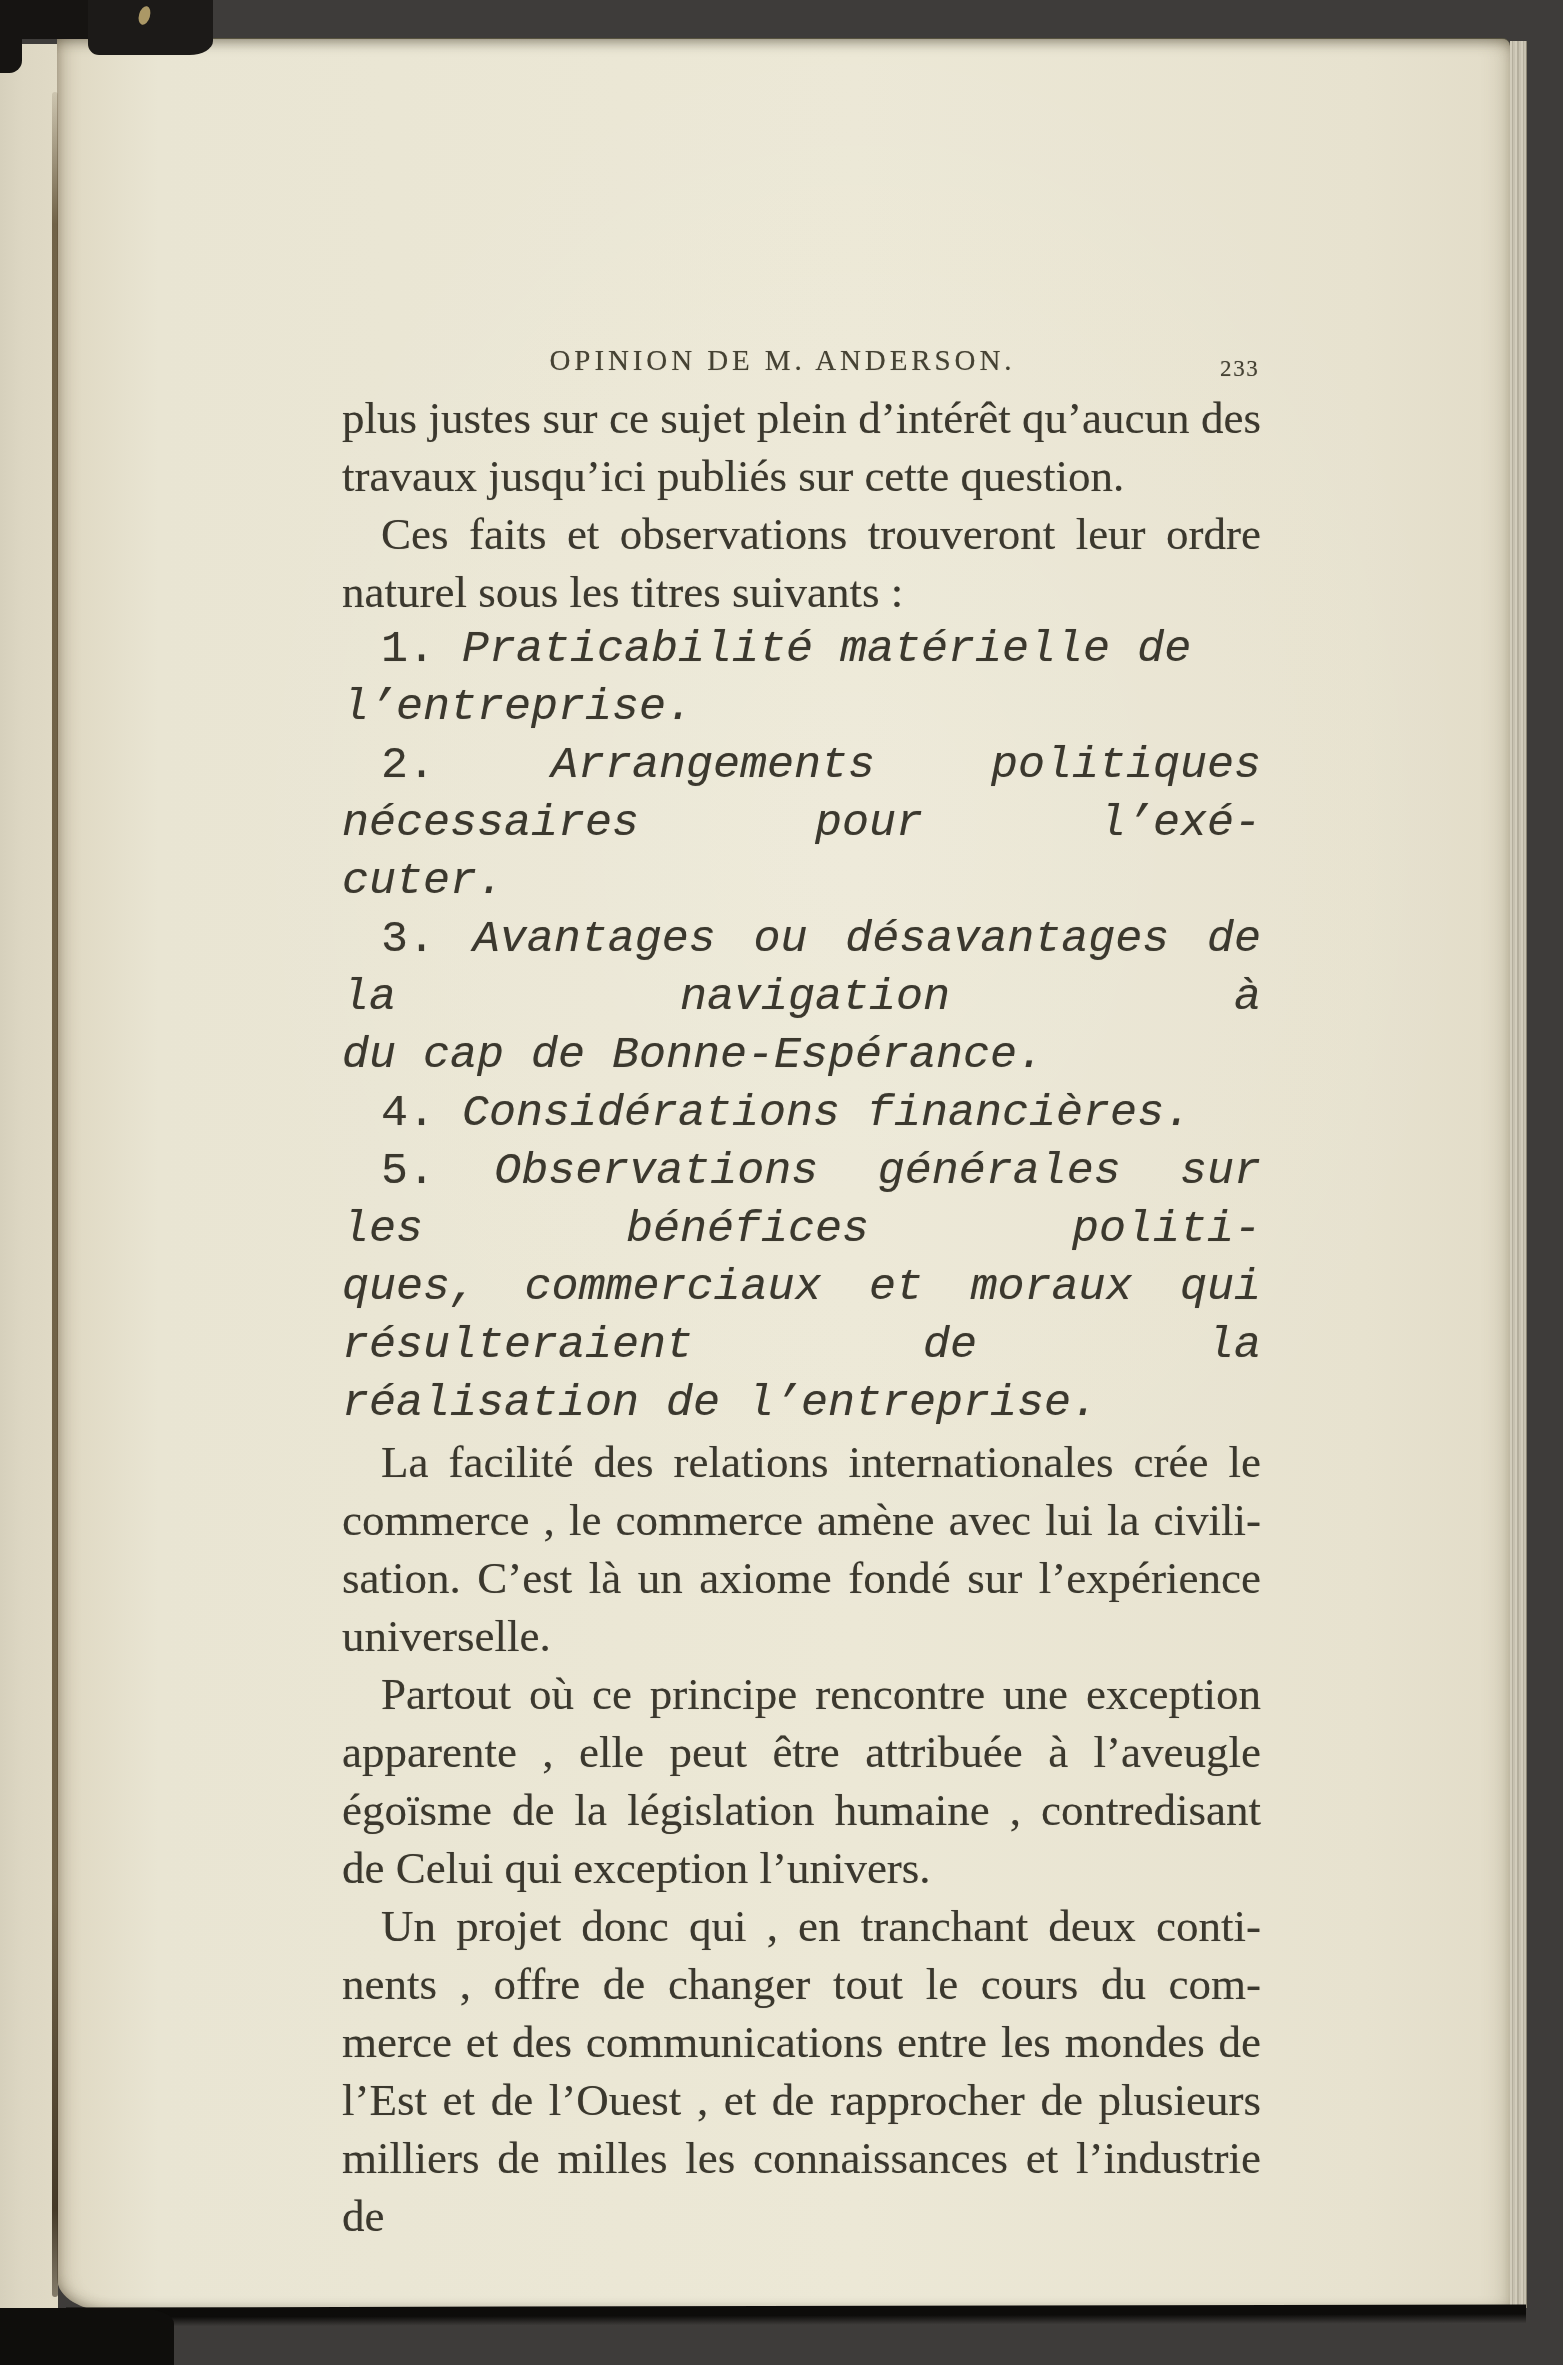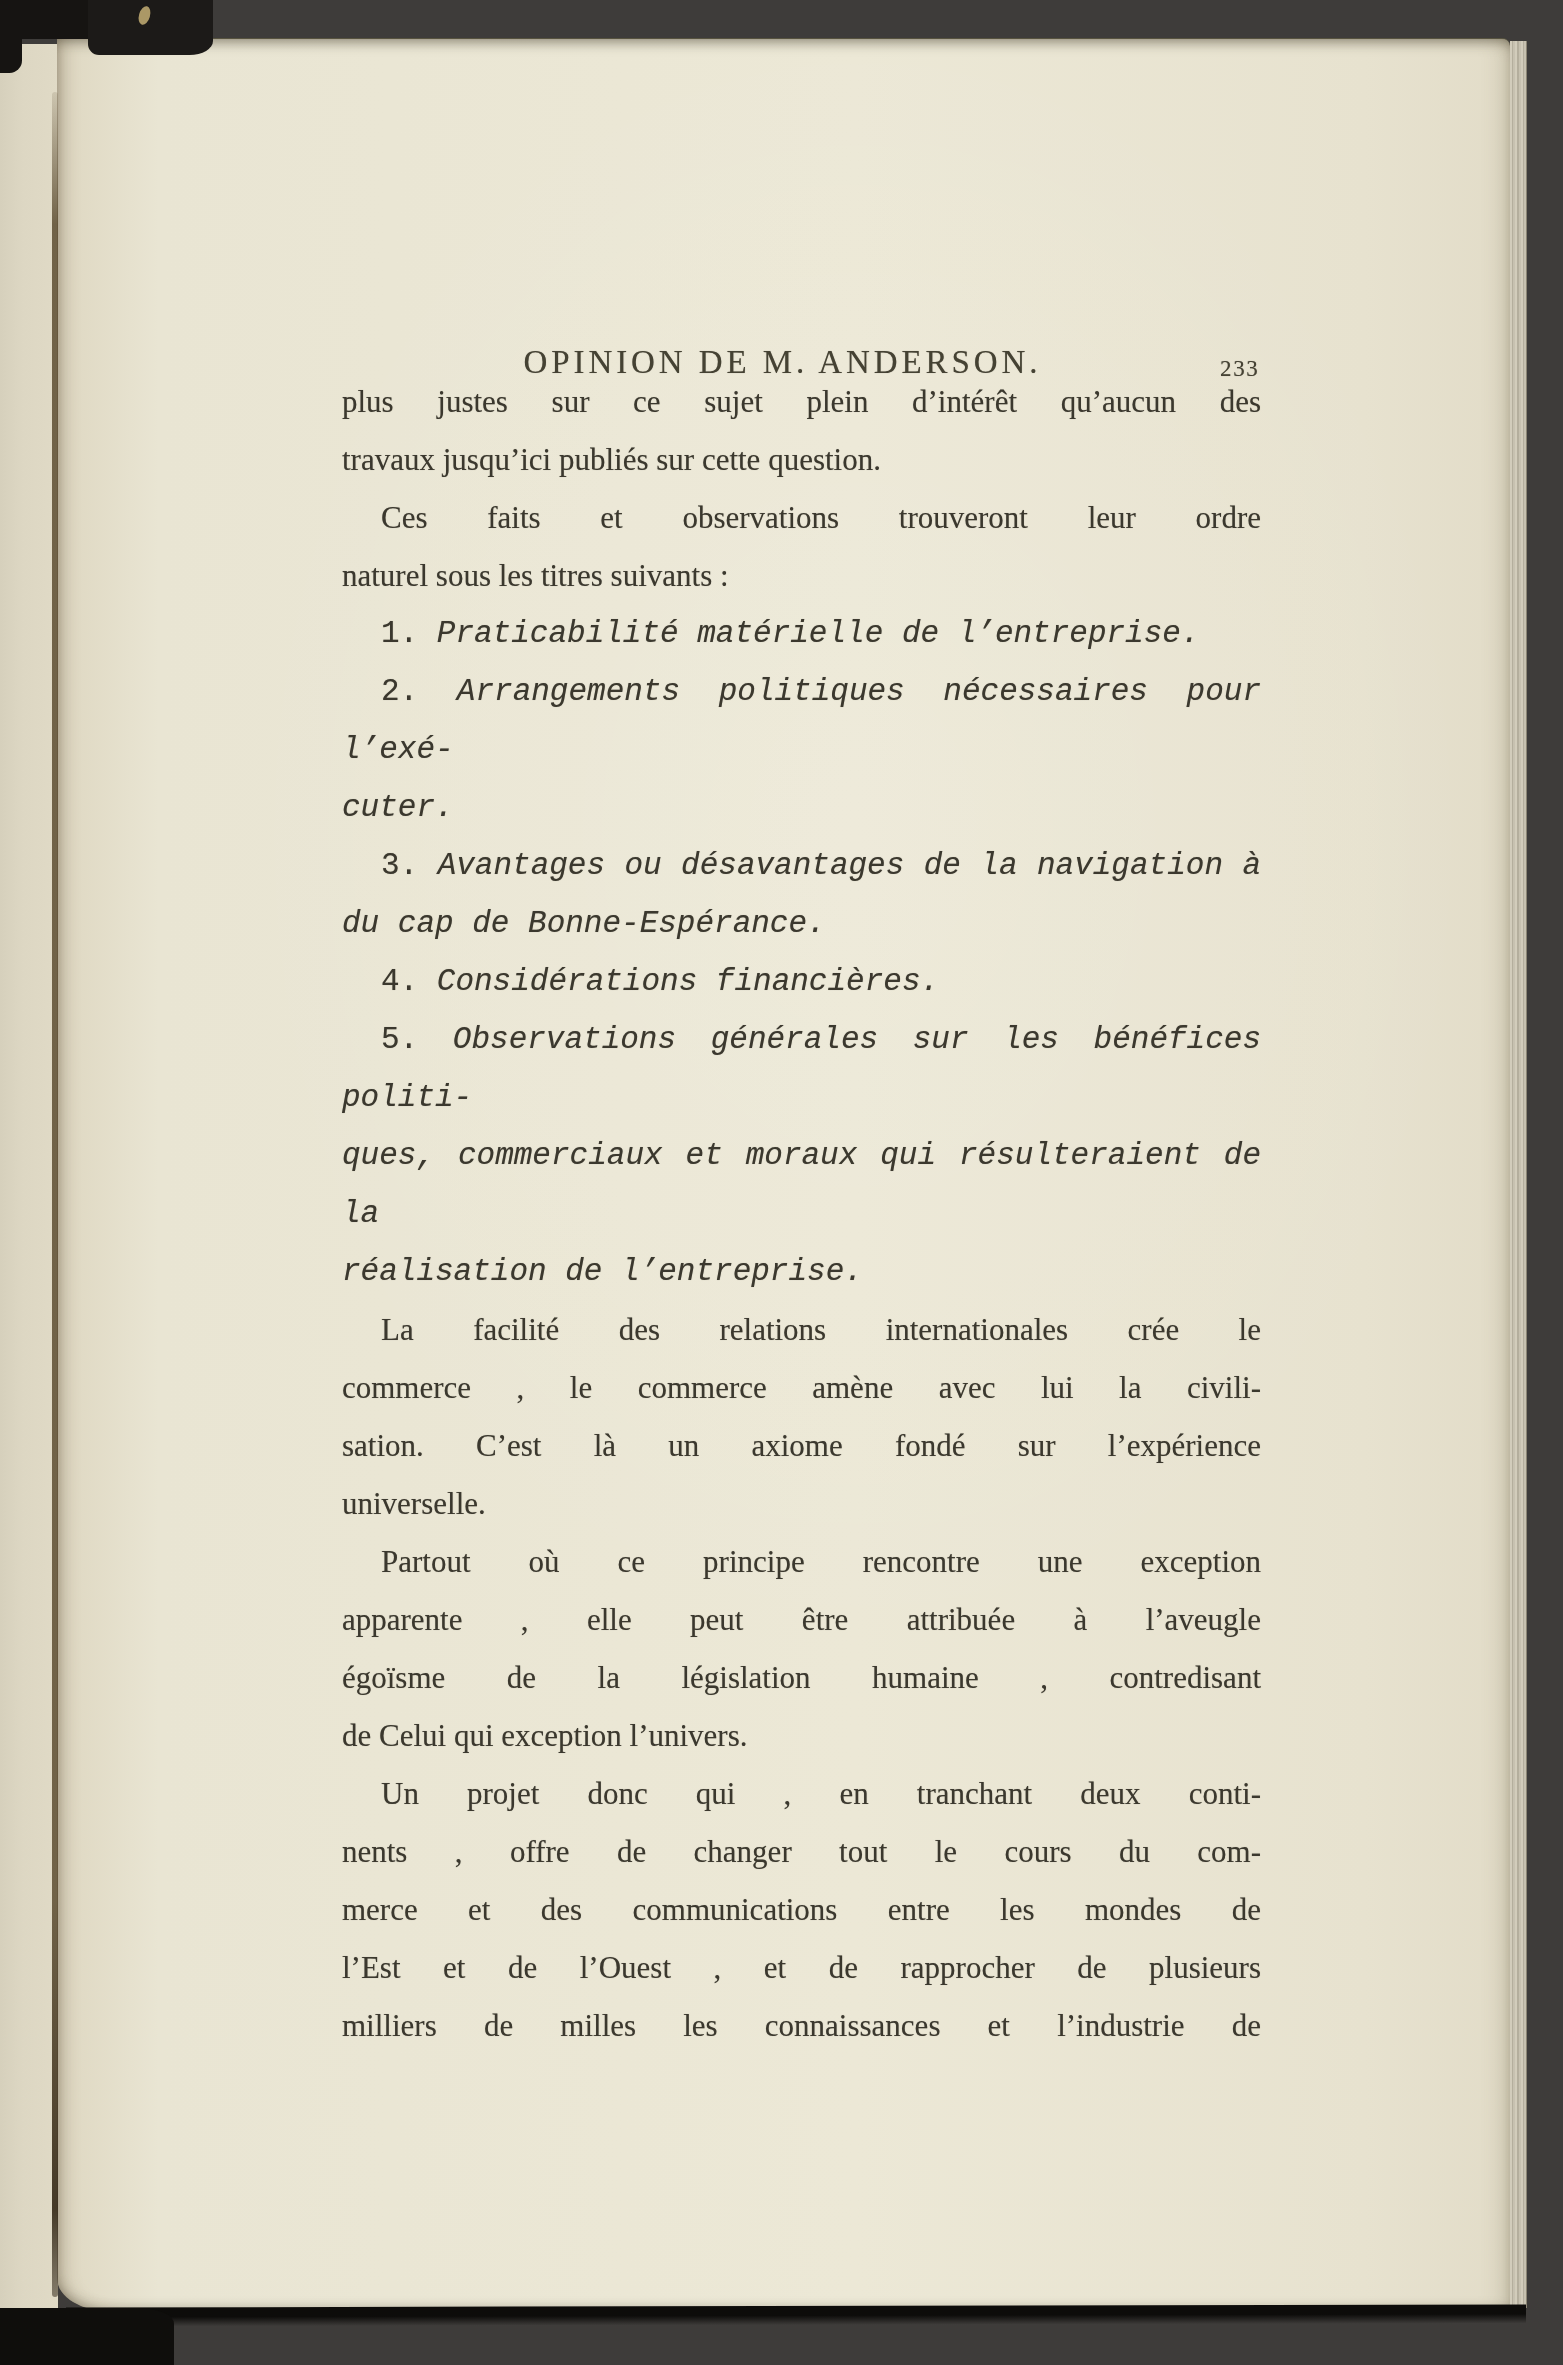--- a/index.html
+++ b/index.html
@@ -62,30 +62,30 @@
     position:absolute;left:139px;top:6.3px;width:11px;height:19px;background:#ab9866;
     border-radius:50%;transform:rotate(16deg);
   }
   
   .running-head{
     position:absolute;left:285px;top:305px;width:919px;height:38px;
     color:#454233;
   }
   .running-head .title{
     display:block;text-align:center;padding-right:38px;
-    font-size:33px;letter-spacing:3.9px;
+    font-size:29px;letter-spacing:3.9px;
     text-shadow:0 0 0.8px rgba(58,54,44,.45);
   }
   .running-head .folio{
     position:absolute;right:1.6px;top:12px;font-size:23px;letter-spacing:1.6px;
     text-shadow:0 0 0.8px rgba(58,54,44,.45);
   }
   .text-block{
-    position:absolute;left:285px;top:334px;width:919px;
-    font-size:31px;line-height:58px;color:#3b382e;
+    position:absolute;left:285px;top:350px;width:919px;
+    font-size:45px;line-height:58px;color:#3b382e;
     text-shadow:0 0 0.8px rgba(58,54,44,.40);
   }
   .line{min-height:58px;}
   .line.just{text-align:justify;text-align-last:justify;}
   .line.ind{text-indent:39px;}
   .line.it{font-style:italic;font-family:Liberation Mono, monospace;}
   .line .num{font-style:normal;}
 </style>
 </head>
 <body>

